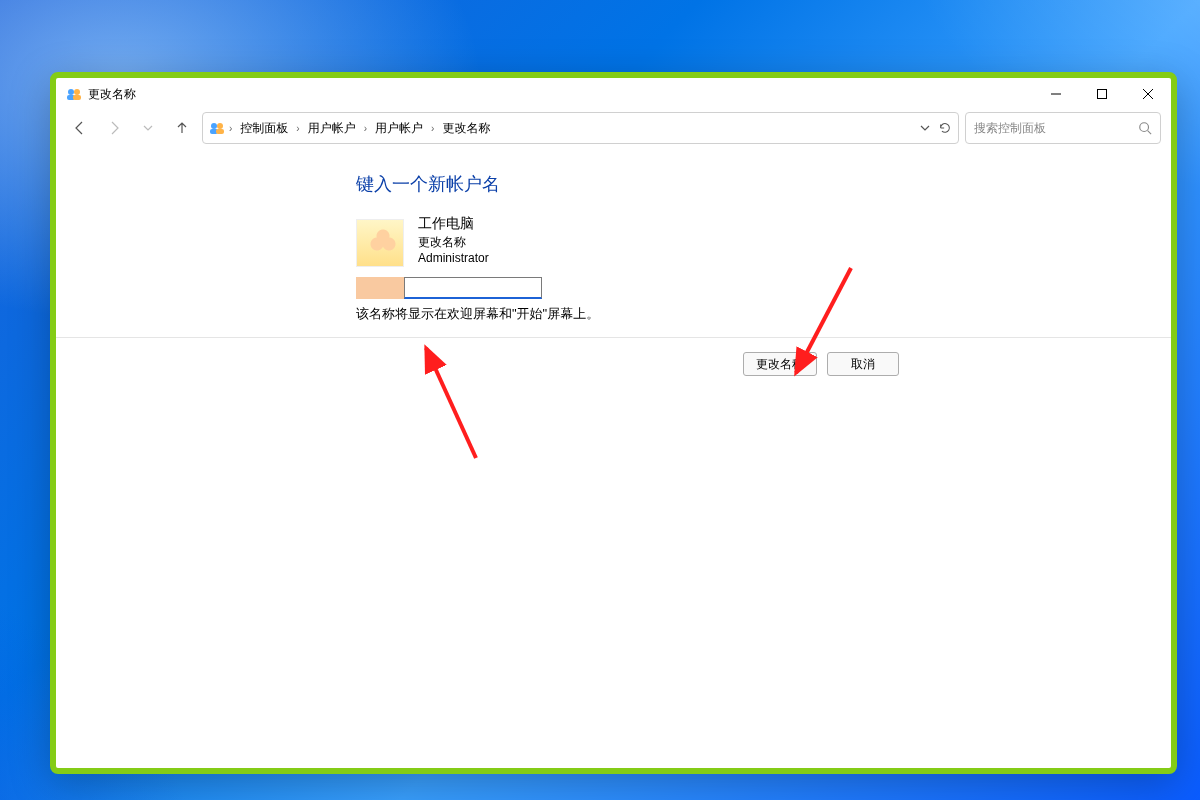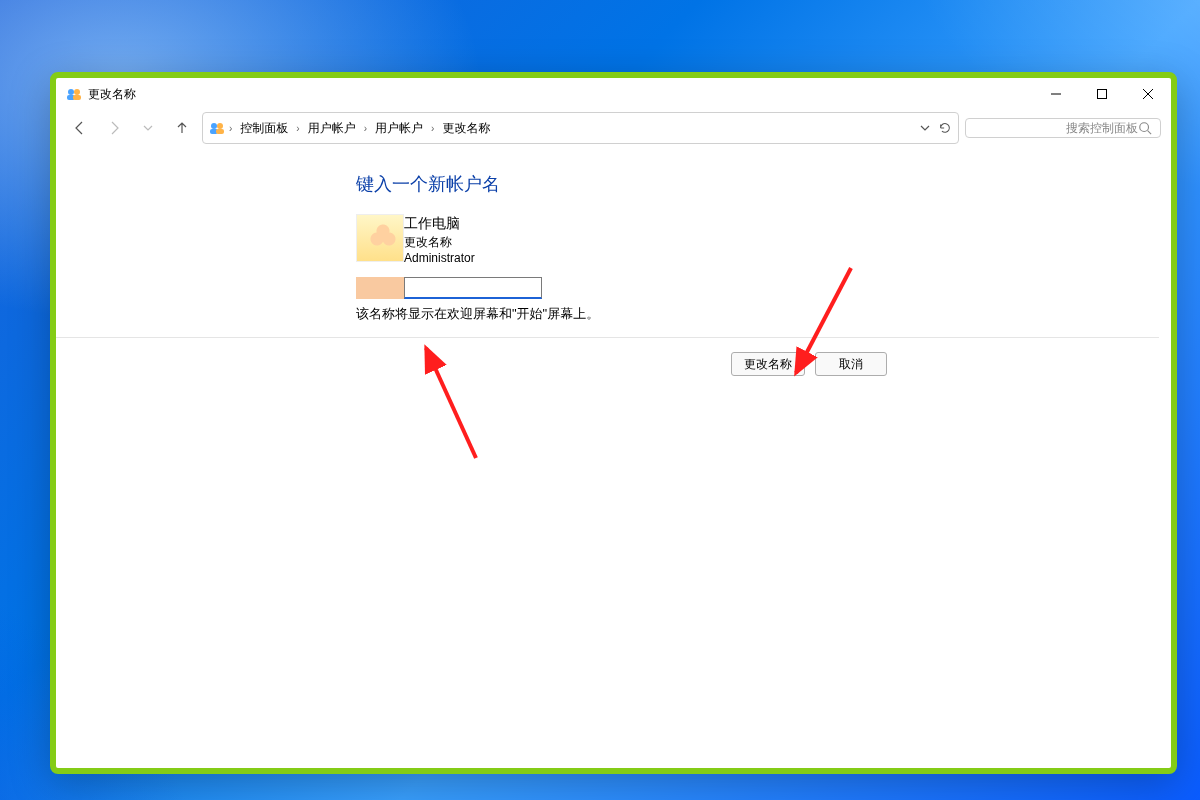--- a/index.html
+++ b/index.html
@@ -71,47 +71,46 @@
     border-radius: 4px;
     display: flex; align-items: center;
     padding: 0 6px;
     gap: 2px;
     font-size: 12px;
   }
   .crumb { padding: 2px 4px; border-radius:3px; cursor:default; white-space:nowrap;text-align:center; }
   .chev { color:#666; padding:0 2px; font-size:10px; }
   .address-right { margin-left:auto; display:flex; align-items:center; gap:8px; color:#555; }
   .search-box {
-    width: 196px; height: 20px;
+    width: 196px; height: 32px;
     border: 1px solid #d0d0d0;
     border-radius: 4px;
     display: flex; align-items: center;
     padding: 0 8px;
     color:#888;
     font-size:12px;
-    text-align:right;
   }
   .search-box span:first-child { flex:1; }
   
   .content {
     flex:1;
     overflow:auto;
-    padding: 18px 12px 0 0;
+    padding: 18px 0 0 0;
   }
   .inner {
     margin-left: 300px;
     max-width: 640px;
   }
   .heading {
     color: #0a3fa8;
     font-size: 18px;
     font-weight: 400;
     margin-bottom: 18px;
   }
-  .user-row { display:flex; align-items:flex-start; margin-bottom:10px;}
+  .user-row { display:flex; align-items:flex-end; gap:14px; margin-bottom:10px;}
   .avatar {
     width:48px; height:48px;
     background: linear-gradient(#fff6c7,#ffe08a);
     border:1px solid #eee;
     position:relative;
     overflow:hidden;
   }
   .avatar::before{
     content:""; position:absolute; left:8px; top:6px; width:32px; height:32px;
     background:

